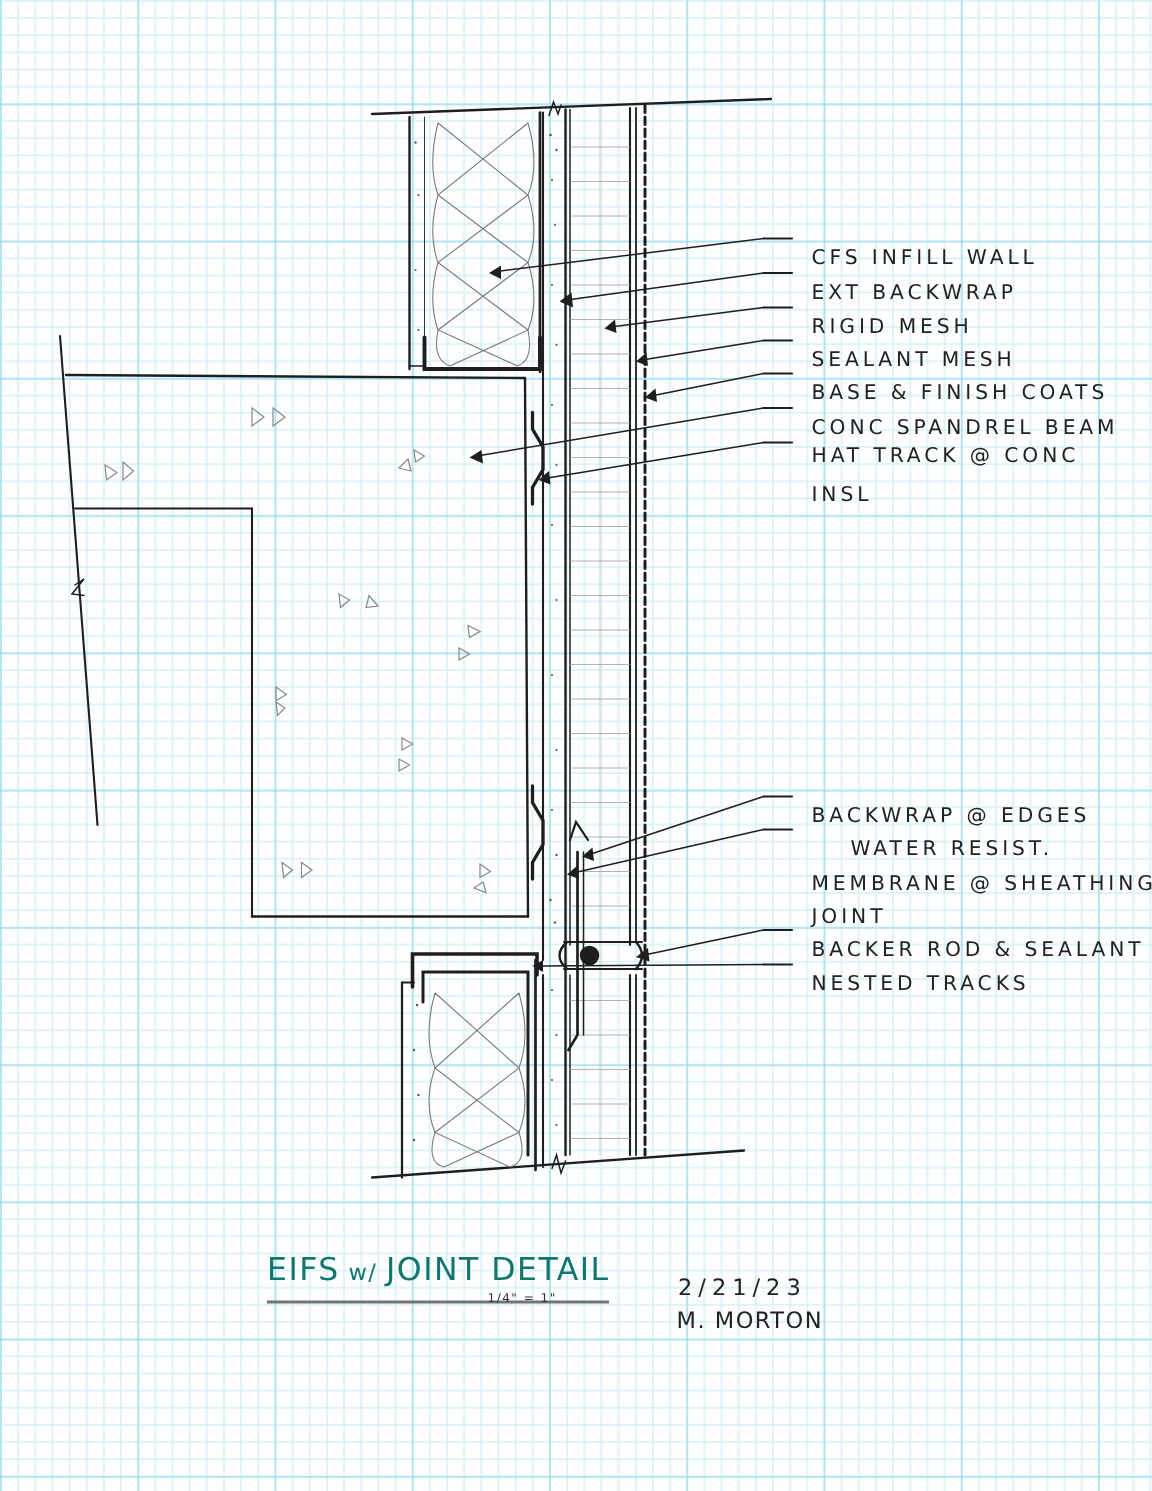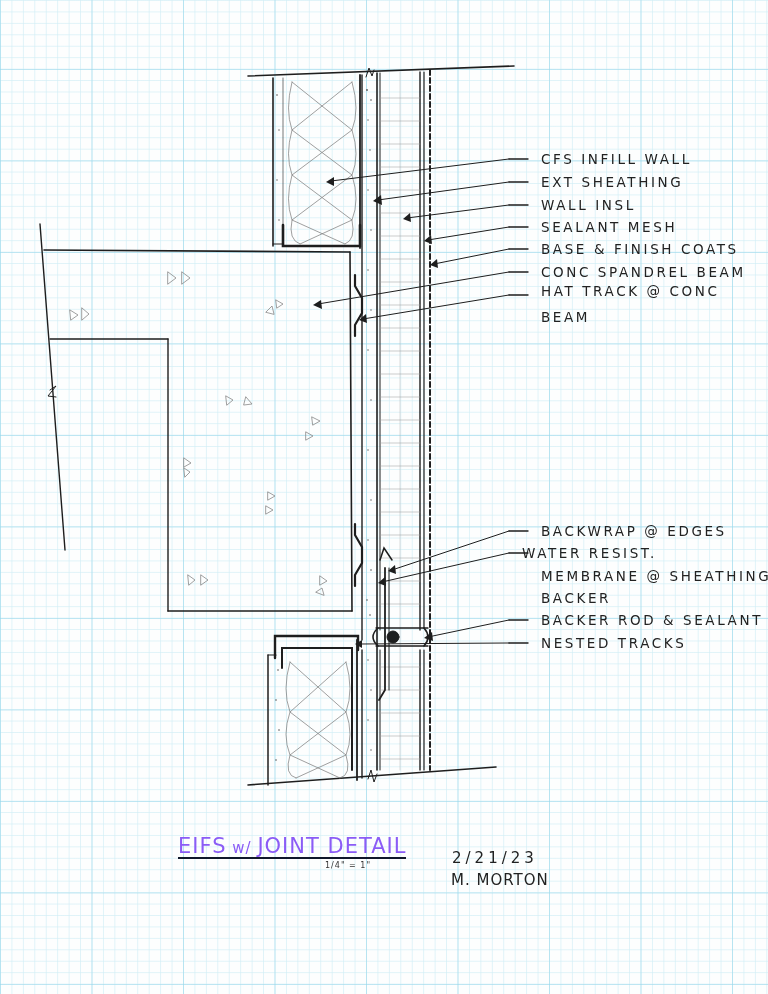--- a/index.html
+++ b/index.html
@@ -12,26 +12,26 @@
       linear-gradient(to right, rgba(210,238,246,0.7) 1px, transparent 1px),
       linear-gradient(to bottom, rgba(210,238,246,0.7) 1px, transparent 1px);
     background-size: 91.5px 91.5px, 91.5px 91.5px, 11.44px 11.44px, 11.44px 11.44px;
     background-position: 0px 69px, 0px 69px, 0 0, 0 0;
     font-family: "DejaVu Sans", sans-serif;
   }
   svg.drawing { position: absolute; left: 0; top: 0; }
   .label {
     position: absolute; font-family: "DejaVu Sans", sans-serif;
     font-size: 13.5px; letter-spacing: 2.6px; color: #222;
-    white-space: nowrap; line-height: 1;
+    white-space: nowrap; line-height: 1; margin-top: 13px;
   }
   .title {
     position: absolute; left: 178px; top: 835px;
     font-family: "DejaVu Sans", sans-serif; font-size: 21px; letter-spacing: 1px;
-    color: #8b5cf6; border-bottom: 2px solid #0f172a; padding-bottom: 0px; line-height: 1.05;
+    color: #0f766e; border-bottom: 2px solid #737373; padding-bottom: 10px; line-height: 1.05;
   }
   .title .small { font-size: 15px; }
   .scale { position: absolute; left: 325px; top: 861px; font-size: 8px; color: #333; letter-spacing: 1px; }
   .date { position: absolute; left: 452px; top: 849px; font-size: 15px; letter-spacing: 4px; color: #222; }
   .author { position: absolute; left: 451px; top: 871px; font-size: 15px; letter-spacing: 1px; color: #222; }
 </style>
 </head>
 <body>
 
 <svg class="drawing" width="768" height="994" viewBox="0 0 768 994" xmlns="http://www.w3.org/2000/svg">
@@ -187,31 +187,31 @@
       <path d="M359 320 L366 314 L367 323 Z"></path>
       <path d="M388 571 L395 565 L396 574 Z"></path>
       <path d="M378 583 L385 577 L386 586 Z"></path>
       <path d="M424 638 L432 632 L433 641 Z"></path>
       <path d="M355 644 L362 640 L362 648 Z"></path>
     </g>
   </g>
 </svg>
 
 <div class="label" style="left:541px;top:153px">CFS INFILL WALL</div>
-<div class="label" style="left:541px;top:176px">EXT SHEATHING</div>
-<div class="label" style="left:541px;top:199px">WALL INSL</div>
+<div class="label" style="left:541px;top:176px">EXT BACKWRAP</div>
+<div class="label" style="left:541px;top:199px">RIGID MESH</div>
 <div class="label" style="left:541px;top:221px">SEALANT MESH</div>
 <div class="label" style="left:541px;top:243px">BASE &amp; FINISH COATS</div>
 <div class="label" style="left:541px;top:266px">CONC SPANDREL BEAM</div>
 <div class="label" style="left:541px;top:285px">HAT TRACK @ CONC</div>
-<div class="label" style="left:541px;top:311px">BEAM</div>
+<div class="label" style="left:541px;top:311px">INSL</div>
 
 <div class="label" style="left:541px;top:525px">BACKWRAP @ EDGES</div>
-<div class="label" style="left:522px;top:547px">WATER RESIST.</div>
+<div class="label" style="left:567px;top:547px">WATER RESIST.</div>
 <div class="label" style="left:541px;top:570px">MEMBRANE @ SHEATHING</div>
-<div class="label" style="left:541px;top:592px">BACKER</div>
+<div class="label" style="left:541px;top:592px">JOINT</div>
 <div class="label" style="left:541px;top:614px">BACKER ROD &amp; SEALANT</div>
 <div class="label" style="left:541px;top:637px">NESTED TRACKS</div>
 
 <div class="title"><span>EIFS</span><span class="small"> w/ </span><span>JOINT DETAIL</span></div>
 <div class="scale">1/4" = 1"</div>
 <div class="date">2/21/23</div>
 <div class="author">M. MORTON</div>
 
 </body></html>

